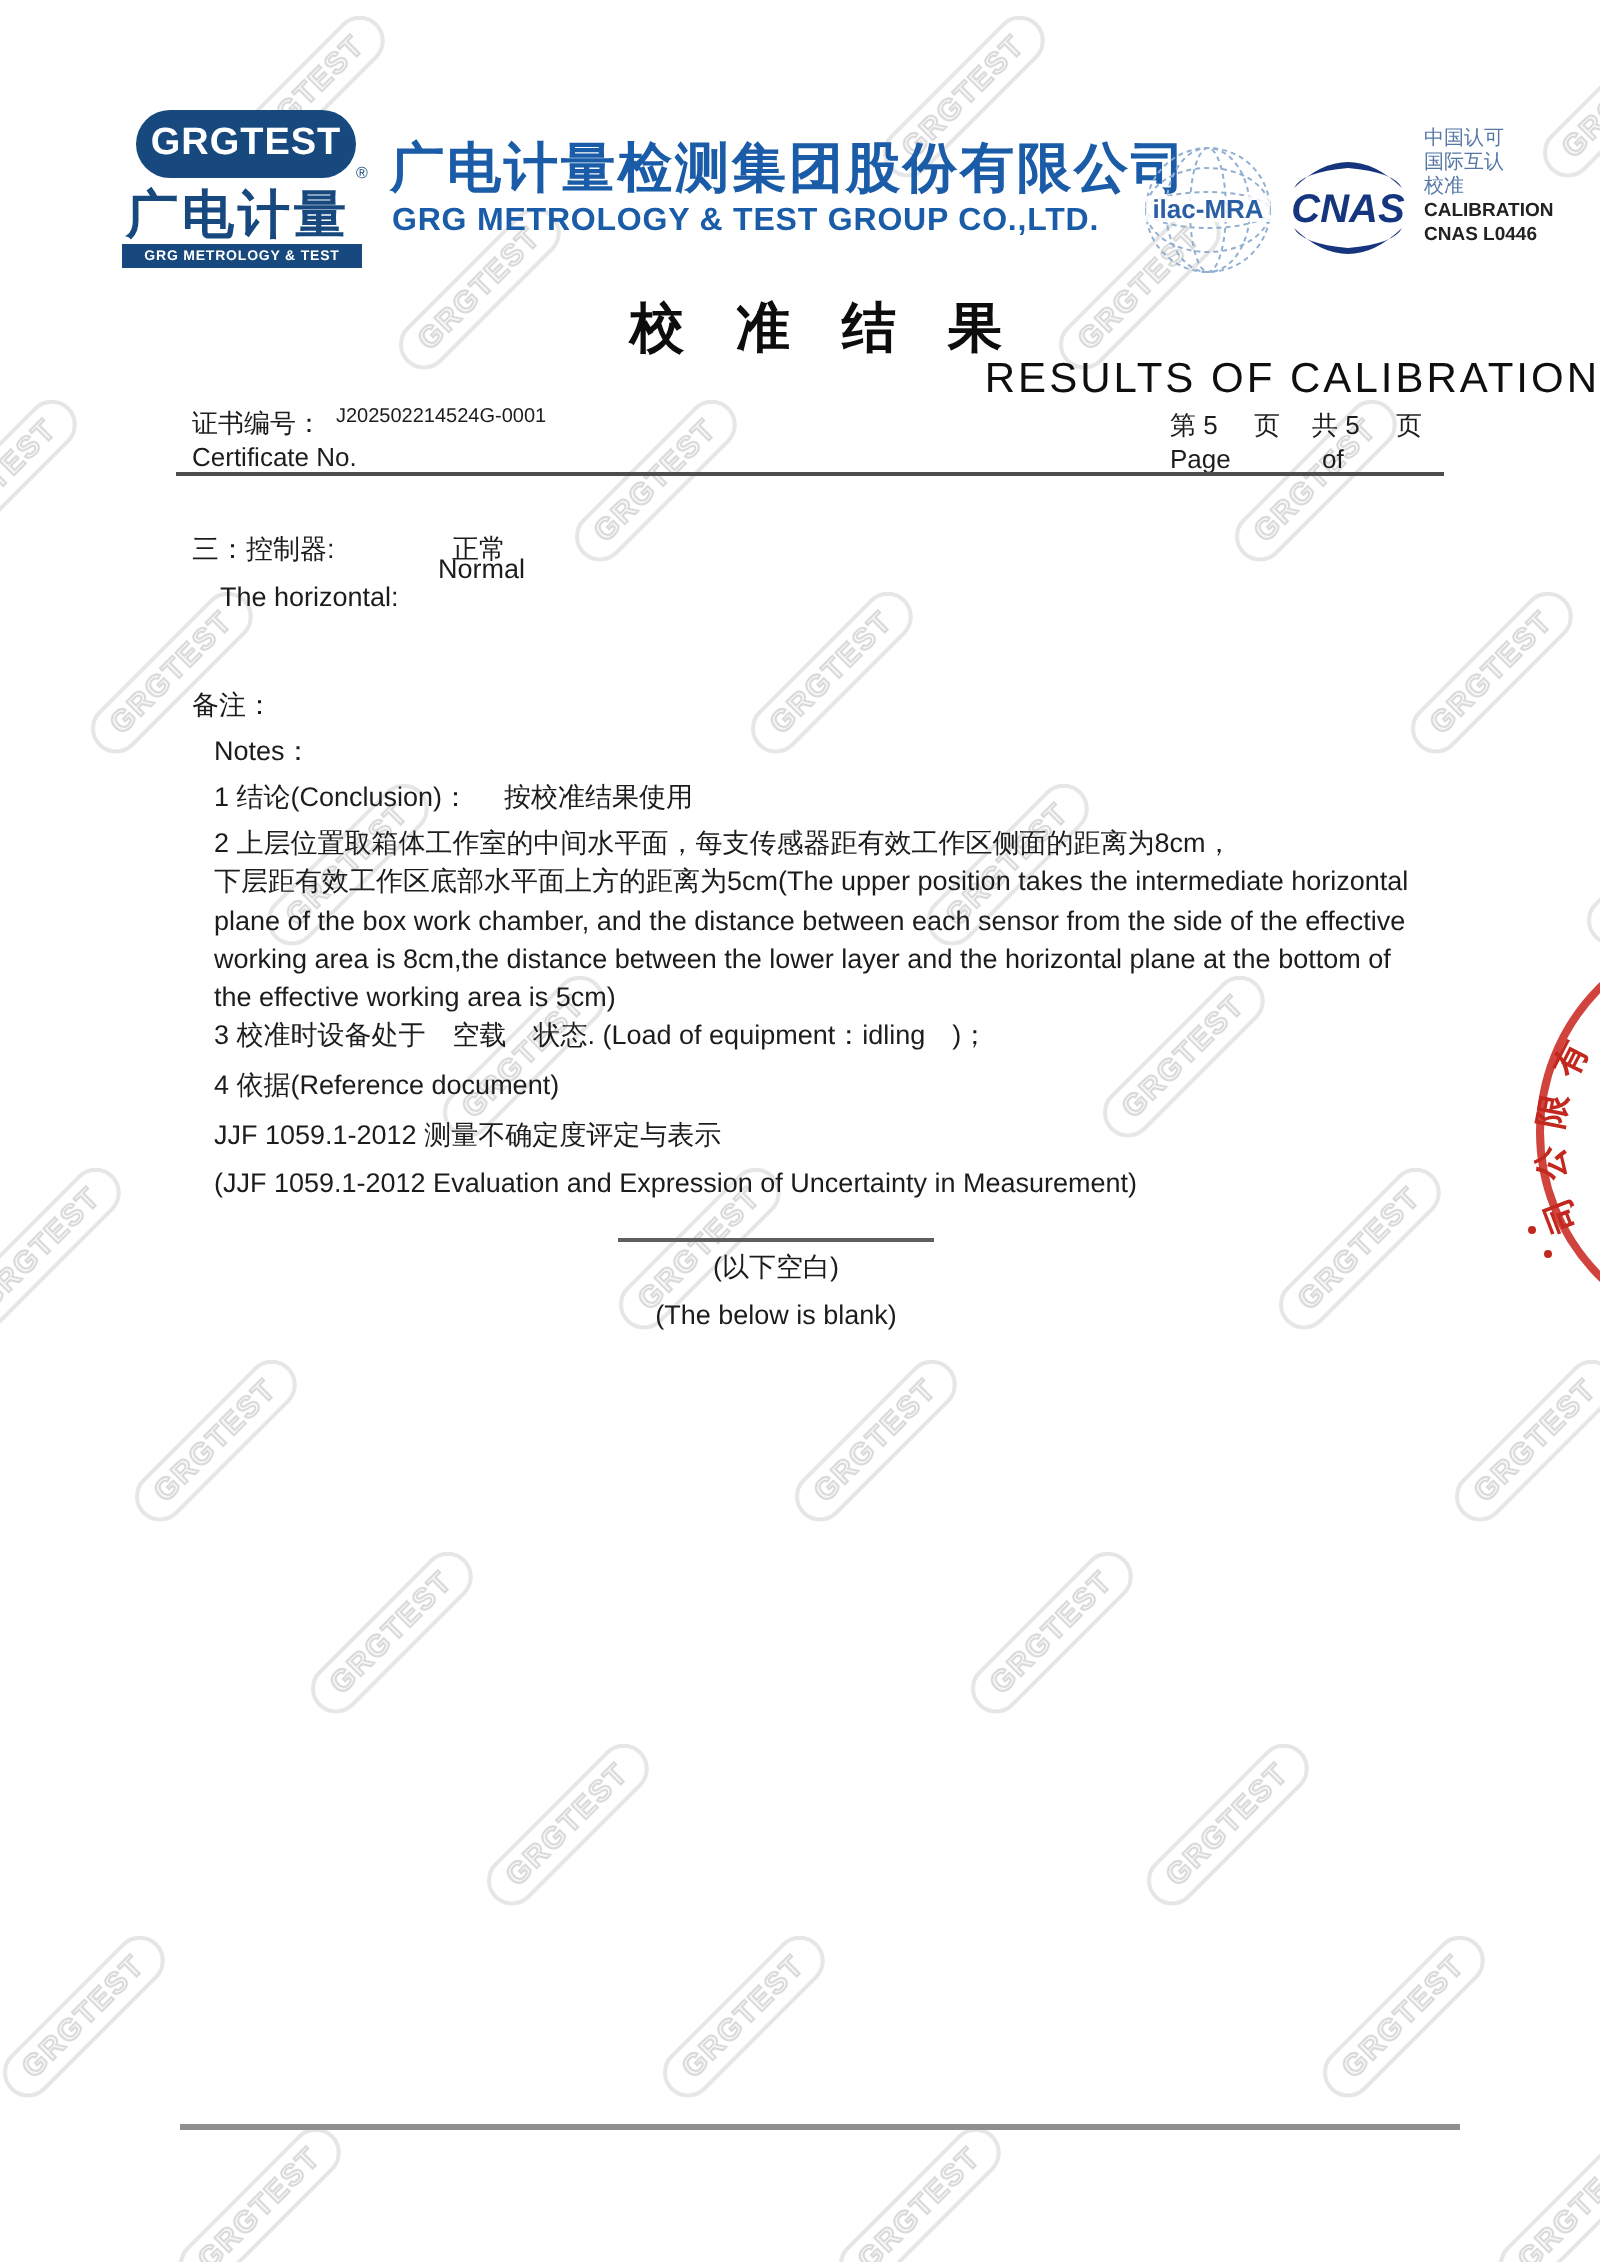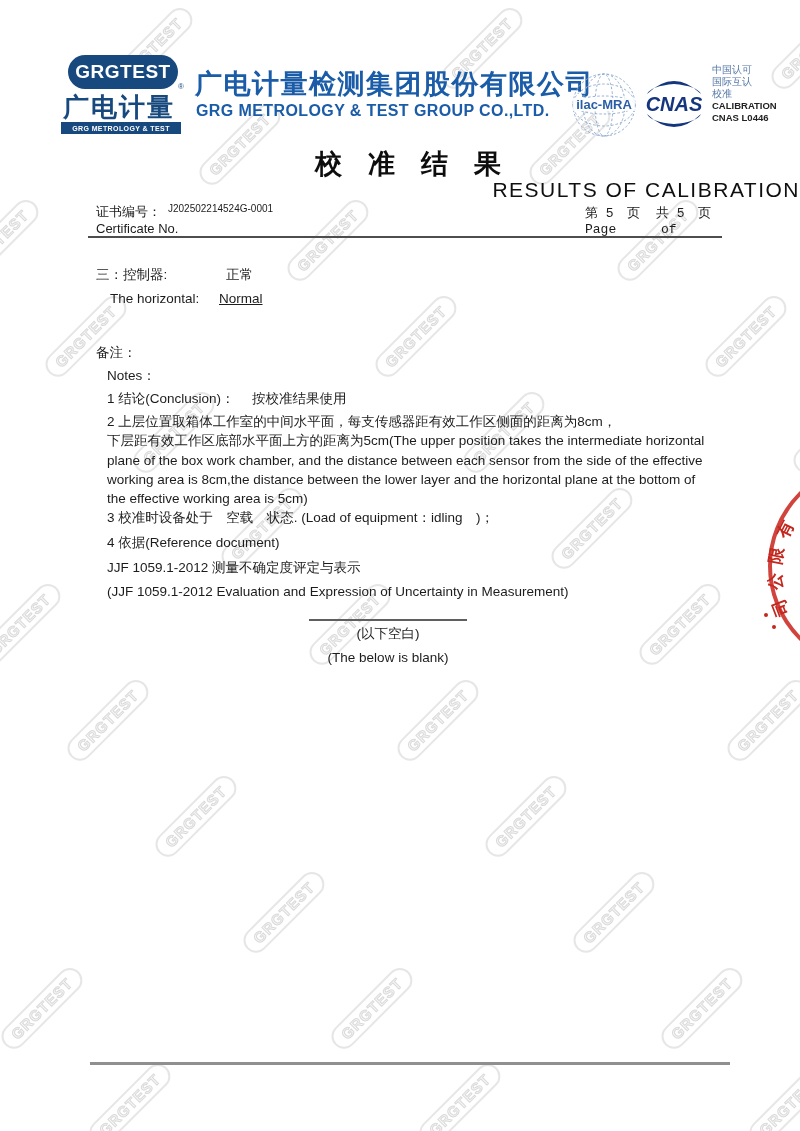--- a/index.html
+++ b/index.html
@@ -45,21 +45,21 @@
   
   .title-cn{left:0;top:146px;width:800px;text-align:center;font-size:27px;font-weight:bold;
     color:#0d0d0d;letter-spacing:26px;padding-left:42px;box-sizing:border-box;}
   .title-en{left:0;top:178px;width:800px;text-align:right;font-size:21px;font-weight:500;
     color:#0f0f0f;letter-spacing:1.5px;}
 
   
   .cert-label{left:96px;top:203px;font-size:13px;}
   .cert-value{left:168px;top:203px;font-size:10px;}
   .cert-en{left:96px;top:221px;font-size:13px;}
-  .pg{font-size:13px;font-family:Liberation Mono, monospace;}
+  .pg{font-size:13px;}
   .rule-top{left:88px;top:236px;width:634px;height:2px;background:#4d4d4d;}
 
   
   .t{font-size:13.5px;white-space:nowrap;}
   .para{font-size:13.5px;line-height:19.3px;white-space:pre-wrap;}
   .divider-mid{left:309px;top:619px;width:158px;height:2px;background:#5f5f5f;}
   .center-line{left:0;width:776px;text-align:center;font-size:13.5px;}
   .rule-bottom{left:90px;top:1062px;width:640px;height:3px;background:#8f8f8f;}
 
   
@@ -164,21 +164,21 @@
     <div class="abs pg" style="left:656px;top:204px;">共 5</div>
     <div class="abs pg" style="left:698px;top:204px;">页</div>
     <div class="abs pg" style="left:585px;top:222px;">Page</div>
     <div class="abs pg" style="left:661px;top:222px;">of</div>
 
     <div class="abs rule-top"></div>
 
     <div class="abs t" style="left:96px;top:266px;">三：控制器:</div>
     <div class="abs t" style="left:226px;top:266px;">正常</div>
     <div class="abs t" style="left:110px;top:291px;">The horizontal:</div>
-    <div class="abs t" style="left:219px;top:291px;text-decoration:underline;">Normal</div>
+    <div class="abs t" style="left:219px;top:277px;">Normal</div>
 
     <div class="abs t" style="left:96px;top:344px;">备注：</div>
     <div class="abs t" style="left:107px;top:367px;">Notes：</div>
 
     <div class="abs t" style="left:107px;top:390px;">1 结论(Conclusion)：</div>
     <div class="abs t" style="left:252px;top:390px;">按校准结果使用</div>
 
     <div class="abs para" style="left:107px;top:412px;width:600px;">2 上层位置取箱体工作室的中间水平面，每支传感器距有效工作区侧面的距离为8cm，
 下层距有效工作区底部水平面上方的距离为5cm(The upper position takes the intermediate horizontal plane of the box work chamber, and the distance between each sensor from the side of the effective working area is 8cm,the distance between the lower layer and the horizontal plane at the bottom of the effective working area is 5cm)</div>
 

